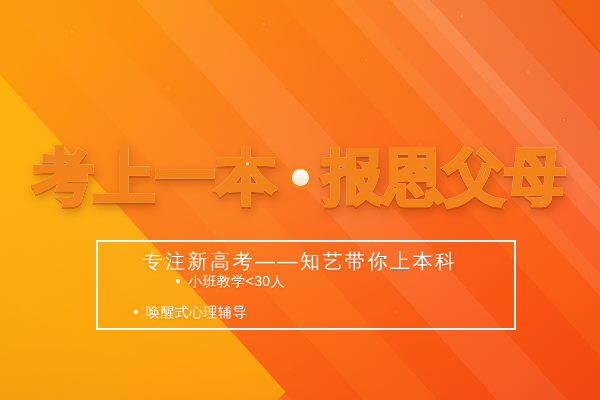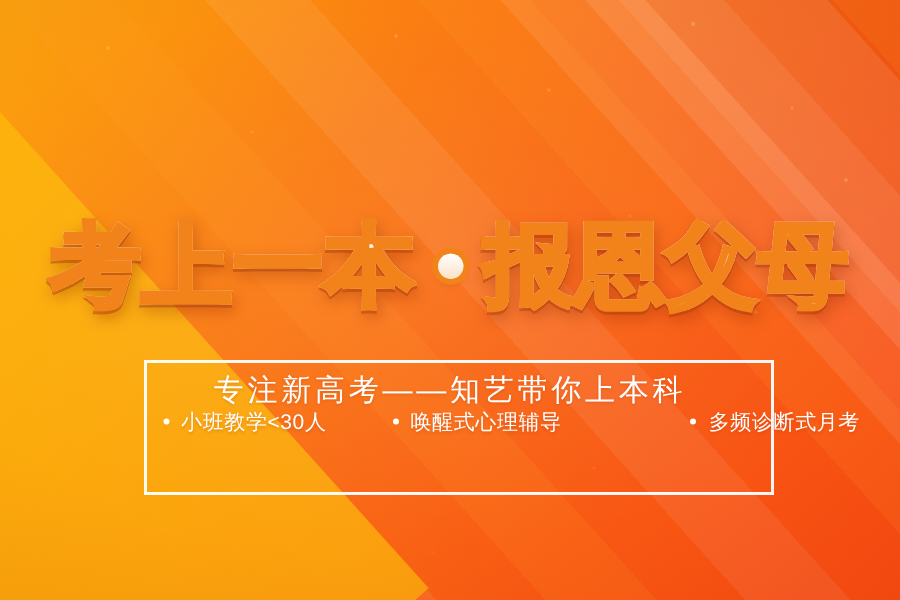--- a/index.html
+++ b/index.html
@@ -218,21 +218,21 @@
     margin-top: 41px;
   }
 
   .bullets {
     position: absolute;
     left: 96px;
     top: 258px;
     width: 416px;
     height: 68px;
     display: grid;
-    grid-template-columns: 1fr 1fr 1fr 1fr;
+    grid-template-columns: 1fr;
     grid-template-rows: 1fr 1fr;
     align-content: center;
     justify-content: center;
     column-gap: 6px;
     row-gap: 2px;
     padding: 8px 0 0 0;
     box-sizing: border-box;
   }
 
   .bullet {
@@ -290,19 +290,15 @@
 
   <div class="bullets">
     <div class="bullet">
       <span class="bullet-marker"></span>
       <span>小班教学&lt;30人</span>
     </div>
     <div class="bullet">
       <span class="bullet-marker"></span>
       <span>唤醒式心理辅导</span>
     </div>
-    <div class="bullet">
-      <span class="bullet-marker"></span>
-      <span>多频诊断式月考</span>
-    </div>
   </div>
 
 </div>
 
 </body></html>

